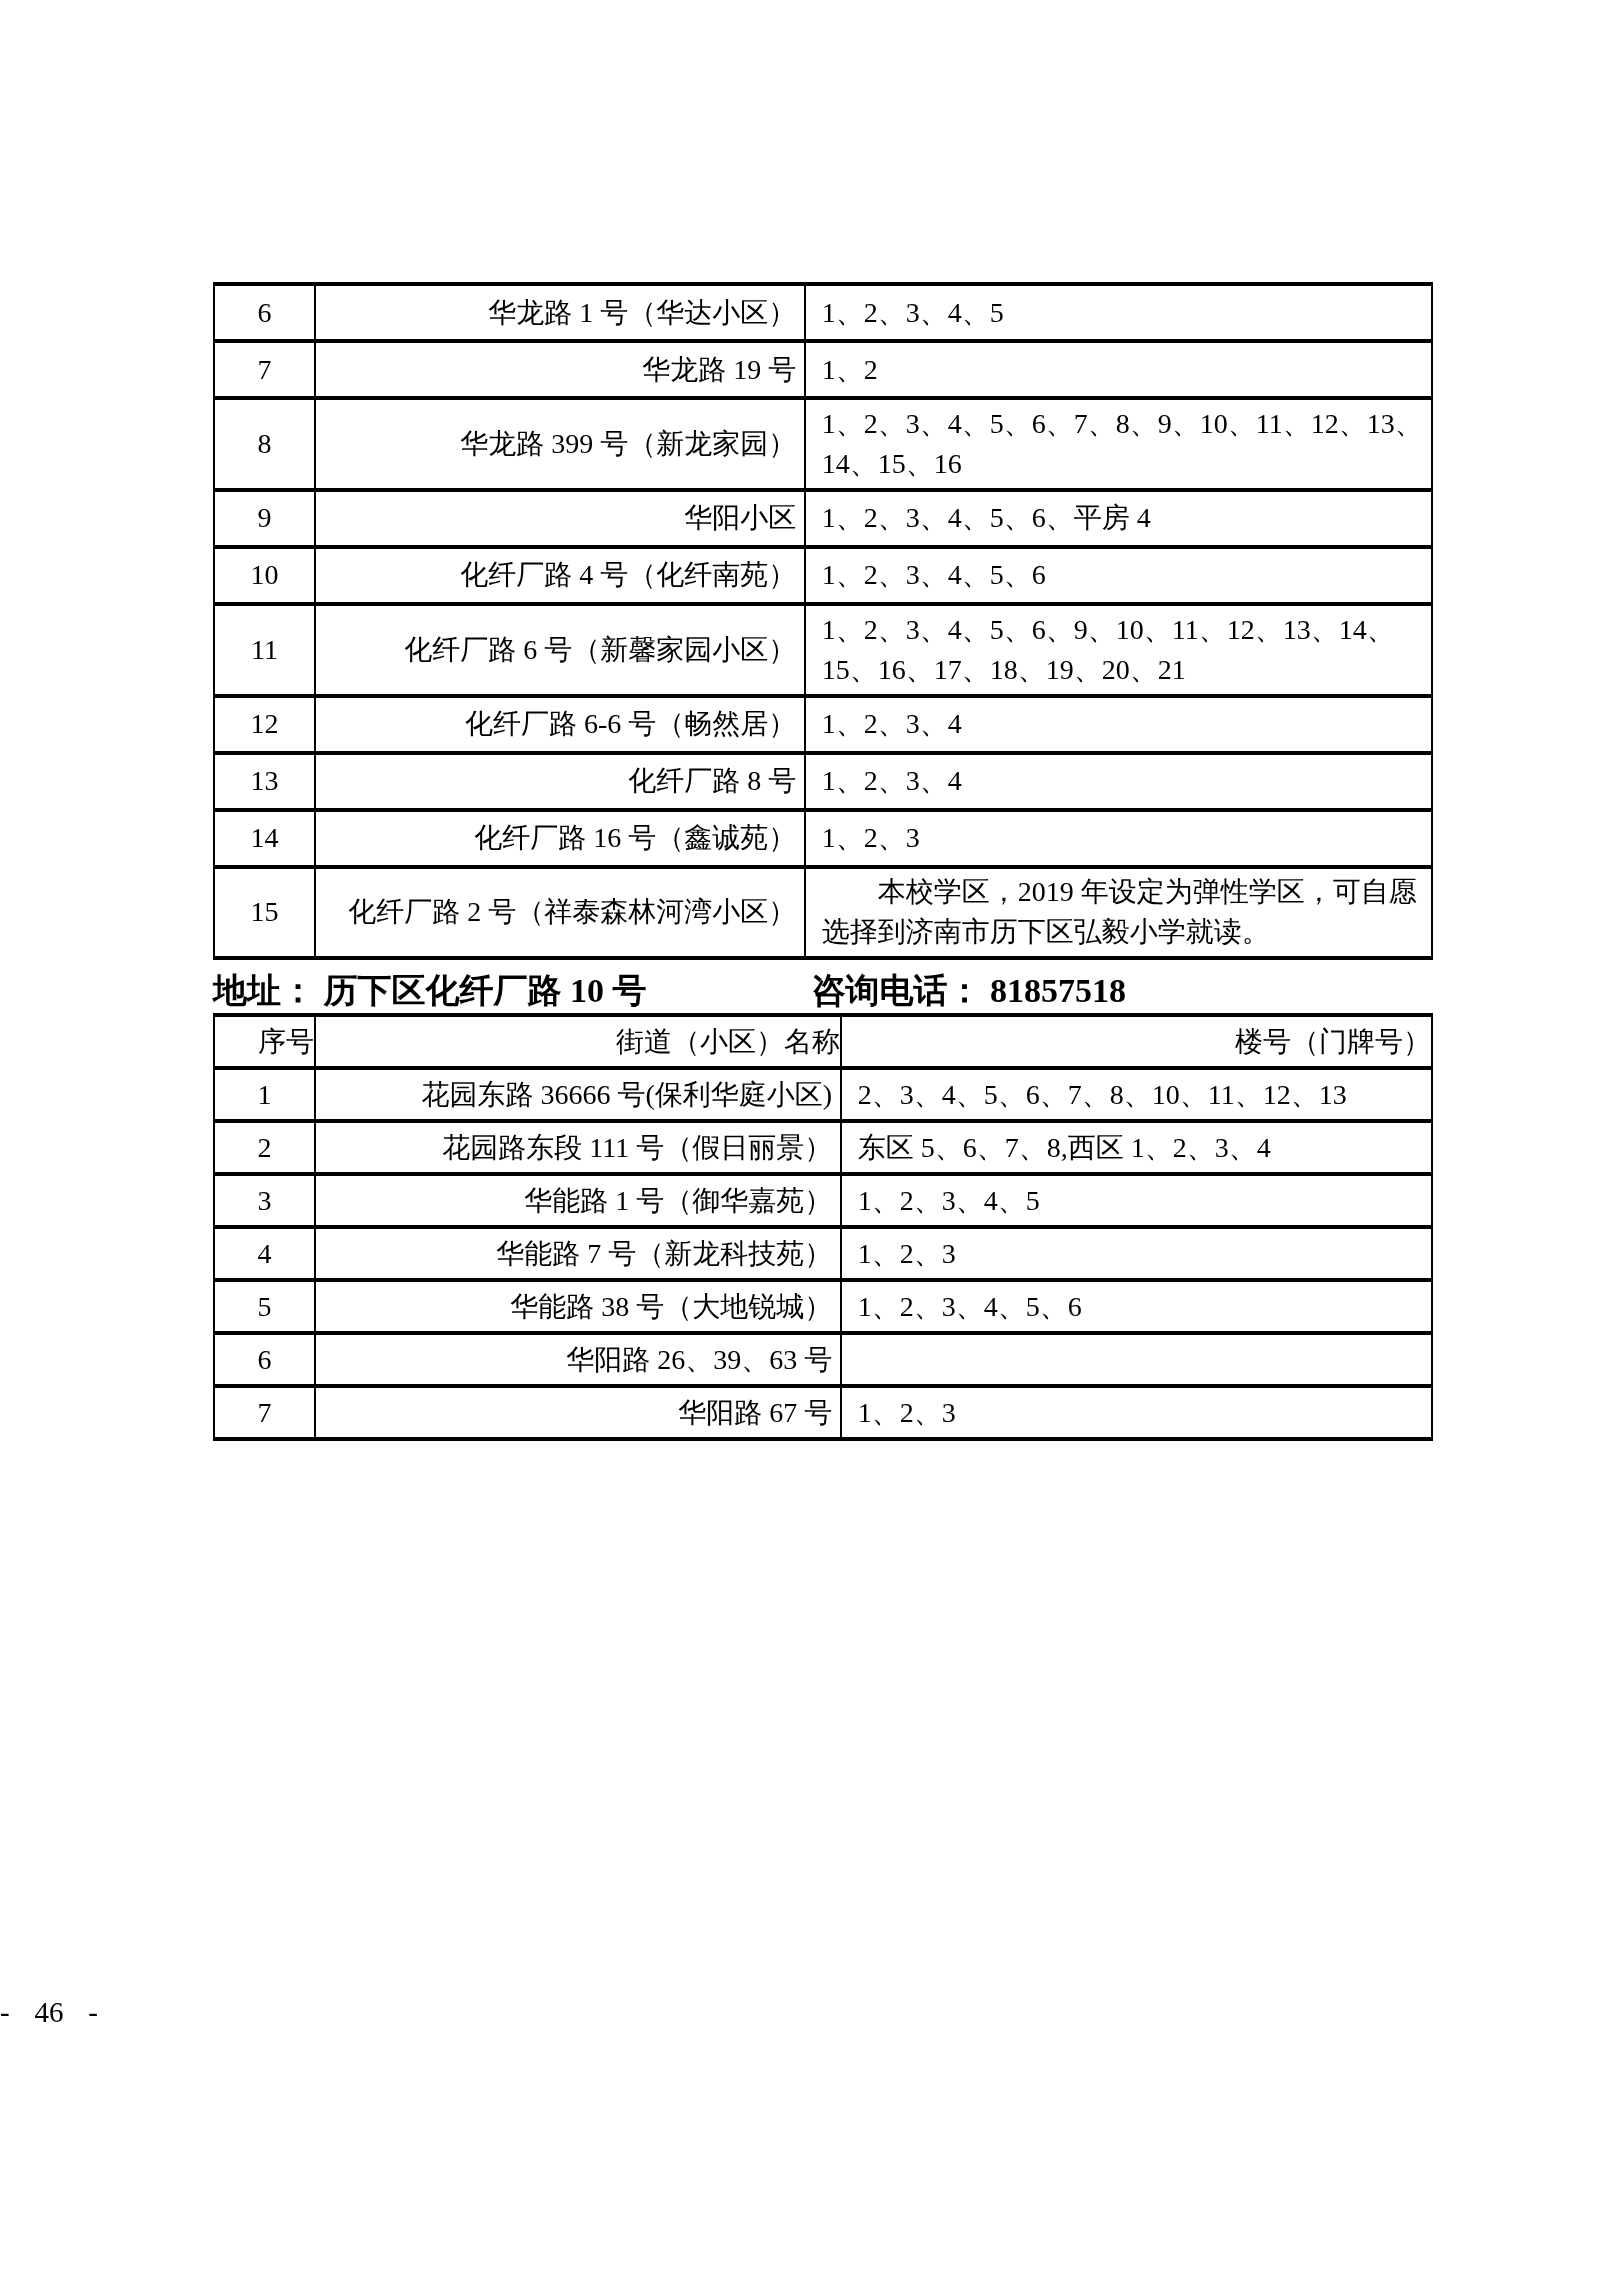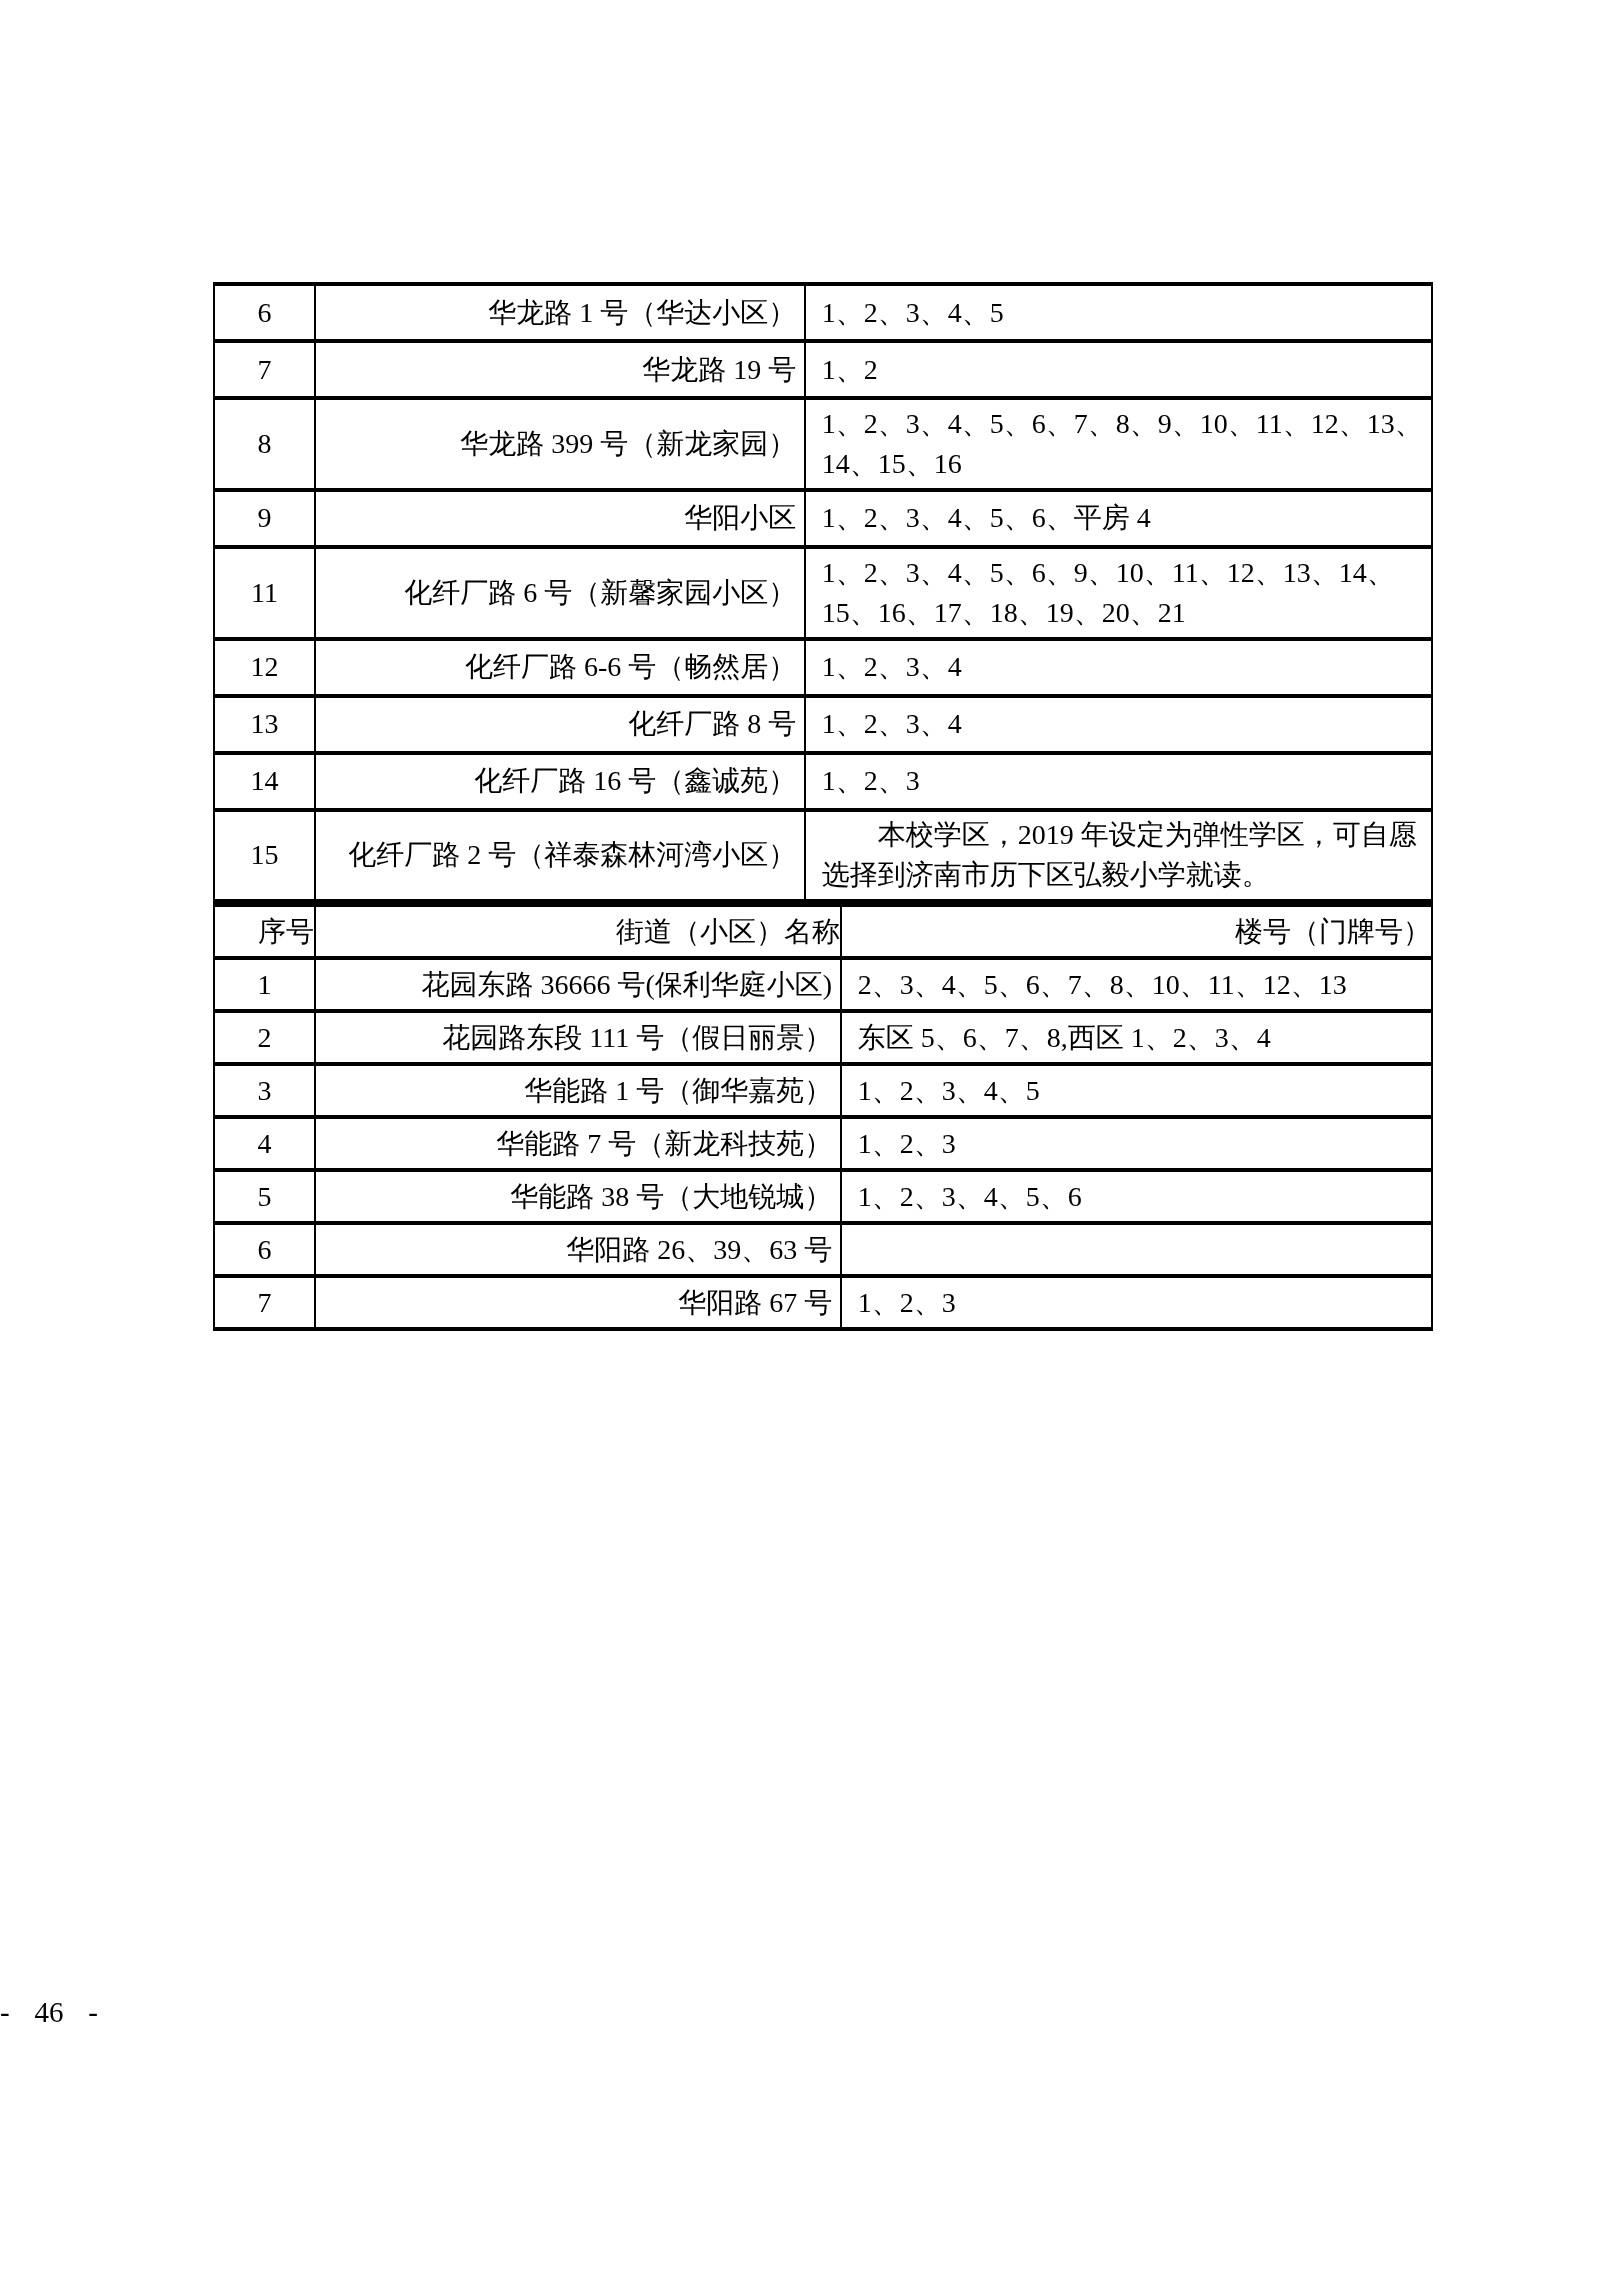--- a/index.html
+++ b/index.html
@@ -112,20 +112,25 @@
           <td class="c-num">8</td>
           <td class="c-street">华龙路 399 号（新龙家园）</td>
           <td class="c-bld">1、2、3、4、5、6、7、8、9、10、11、12、13、14、15、16</td>
         </tr>
         <tr>
           <td class="c-num">9</td>
           <td class="c-street">华阳小区</td>
           <td class="c-bld">1、2、3、4、5、6、平房 4</td>
         </tr>
         <tr>
+          <td class="c-num">10</td>
+          <td class="c-street">化纤厂路 4 号（化纤南苑）</td>
+          <td class="c-bld">1、2、3、4、5、6</td>
+        </tr>
+        <tr>
           <td class="c-num">11</td>
           <td class="c-street">化纤厂路 6 号（新馨家园小区）</td>
           <td class="c-bld">1、2、3、4、5、6、9、10、11、12、13、14、15、16、17、18、19、20、21</td>
         </tr>
         <tr>
           <td class="c-num">12</td>
           <td class="c-street">化纤厂路 6-6 号（畅然居）</td>
           <td class="c-bld">1、2、3、4</td>
         </tr>
         <tr>
@@ -139,20 +144,23 @@
           <td class="c-bld">1、2、3</td>
         </tr>
         <tr>
           <td class="c-num">15</td>
           <td class="c-street">化纤厂路 2 号（祥泰森林河湾小区）</td>
           <td class="c-bld indent">本校学区，2019 年设定为弹性学区，可自愿选择到济南市历下区弘毅小学就读。</td>
         </tr>
       </tbody>
     </table>
 
+    <div class="address-line">
+      <span>地址： 历下区化纤厂路 10 号</span><span class="phone">咨询电话： 81857518</span>
+    </div>
 
 
     <table class="tbl t2">
       <colgroup>
           <col class="col-num">
           <col class="col-street">
           <col class="col-bld">
         </colgroup>
       <tbody>
         <tr>

